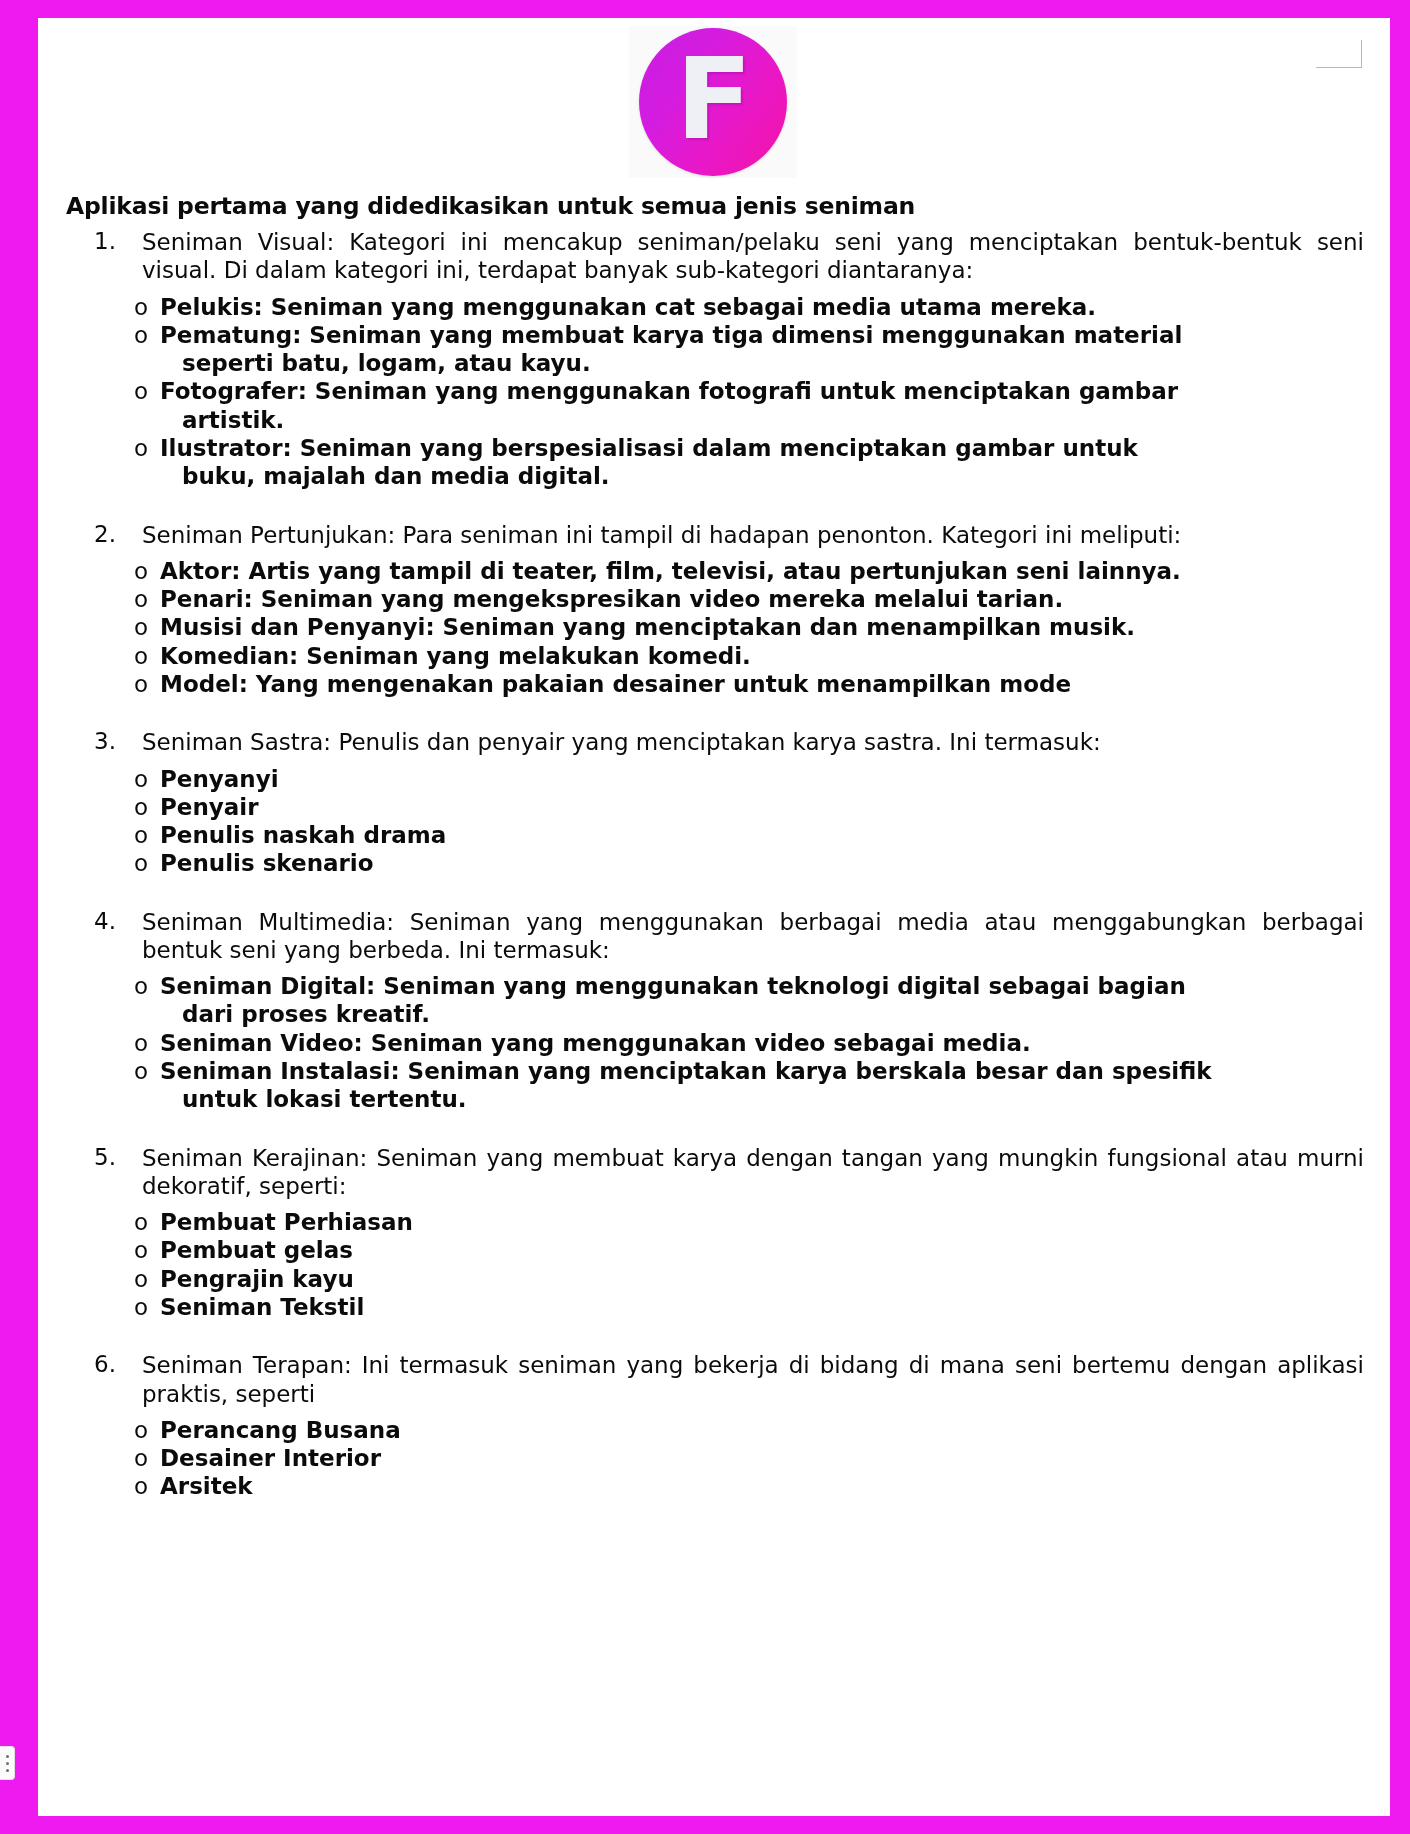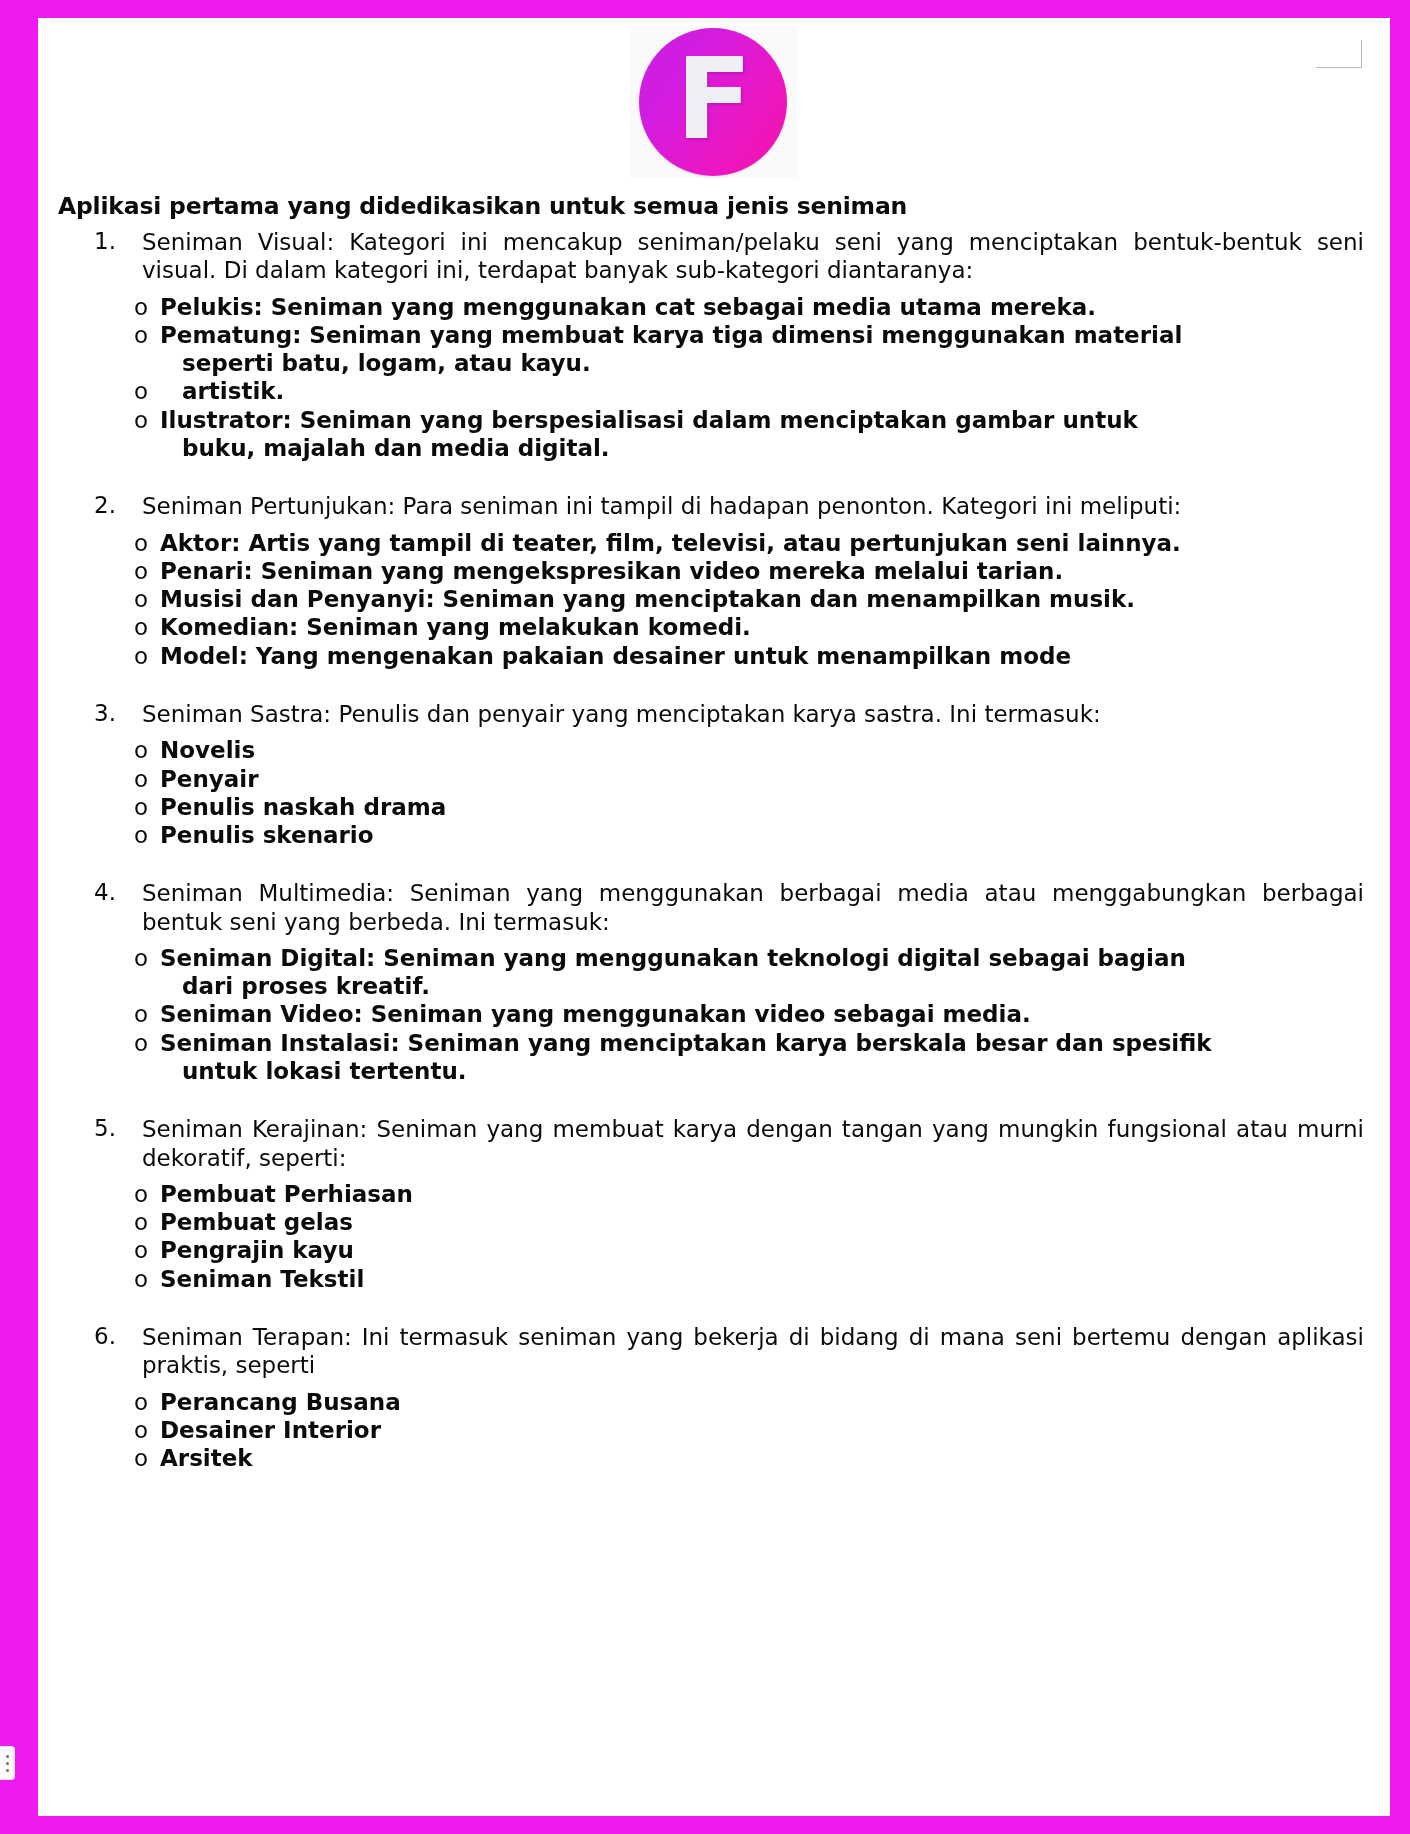--- a/index.html
+++ b/index.html
@@ -111,21 +111,21 @@
     letter-spacing: -2px;
     transform: translateY(-3px);
     text-shadow: 2px 2px 2px rgba(120,0,120,0.25);
   }
 
   h1.title {
     font-family: "DejaVu Sans", sans-serif;
     font-size: 23.5px;
     font-weight: bold;
     color: #0b0b0b;
-    margin: 14px 0 6px 0;
+    margin: 14px 0 6px 8px;
     padding-left: 8px;
     letter-spacing: -0.2px;
   }
 
   ol.outline {
     list-style: none;
     margin: 0;
     padding: 0;
   }
   ol.outline > li {
@@ -219,21 +219,21 @@
               <li>
                 <span class="omark">o</span>
                 <span class="subtext"><span>Pelukis: Seniman yang menggunakan cat sebagai media utama mereka.</span></span>
               </li>
               <li>
                 <span class="omark">o</span>
                 <span class="subtext"><span>Pematung: Seniman yang membuat karya tiga dimensi menggunakan material</span><span class="cont">seperti batu, logam, atau kayu.</span></span>
               </li>
               <li>
                 <span class="omark">o</span>
-                <span class="subtext"><span class="cont">artistik.</span></span>
+                <span class="subtext"><span>Fotografer: Seniman yang menggunakan fotografi untuk menciptakan gambar</span><span class="cont">artistik.</span></span>
               </li>
               <li>
                 <span class="omark">o</span>
                 <span class="subtext"><span>Ilustrator: Seniman yang berspesialisasi dalam menciptakan gambar untuk</span><span class="cont">buku, majalah dan media digital.</span></span>
               </li>
             </ul>
           </li>
           <li>
             <span class="num">2.</span>
             <p class="lead">Seniman Pertunjukan: Para seniman ini tampil di hadapan penonton. Kategori ini meliputi:</p>
@@ -259,21 +259,21 @@
                 <span class="subtext"><span>Model: Yang mengenakan pakaian desainer untuk menampilkan mode</span></span>
               </li>
             </ul>
           </li>
           <li>
             <span class="num">3.</span>
             <p class="lead noj">Seniman Sastra: Penulis dan penyair yang menciptakan karya sastra. Ini termasuk:</p>
             <ul class="sub">
               <li>
                 <span class="omark">o</span>
-                <span class="subtext"><span>Novelis</span></span>
+                <span class="subtext"><span>Penyanyi</span></span>
               </li>
               <li>
                 <span class="omark">o</span>
                 <span class="subtext"><span>Penyair</span></span>
               </li>
               <li>
                 <span class="omark">o</span>
                 <span class="subtext"><span>Penulis naskah drama</span></span>
               </li>
               <li>

